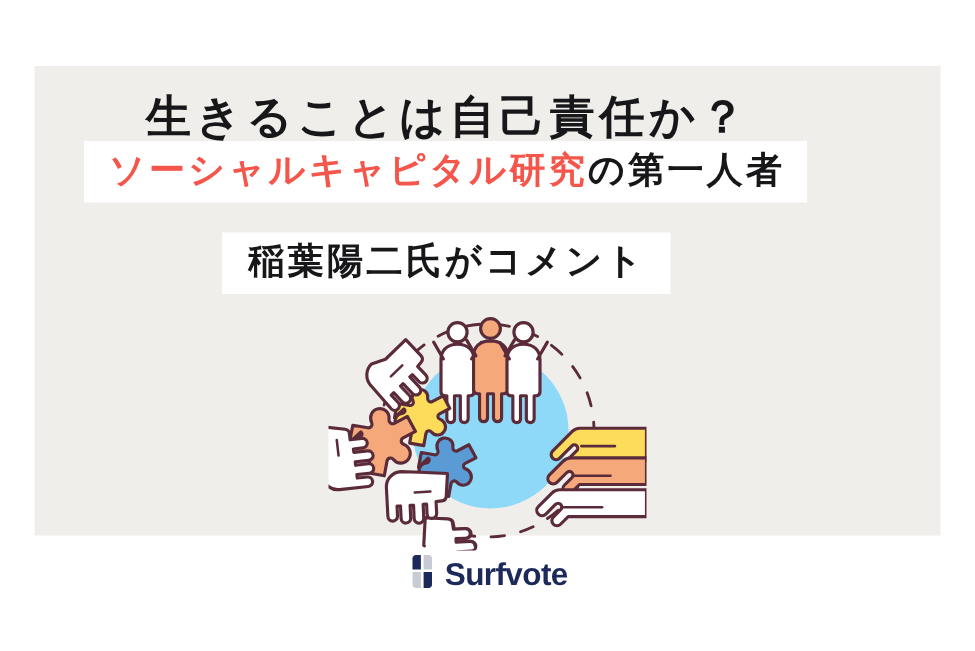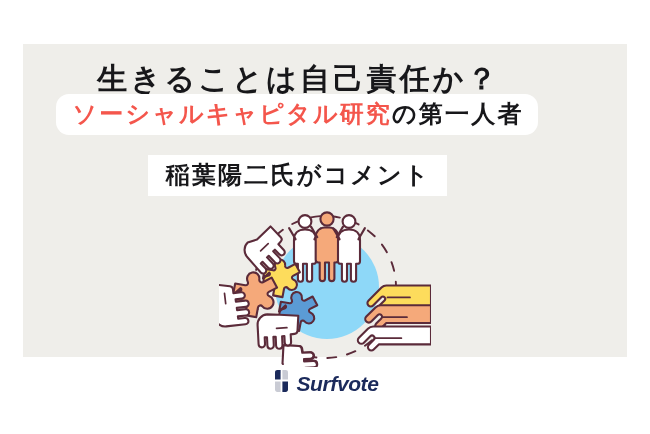--- a/index.html
+++ b/index.html
@@ -64,21 +64,20 @@
     line-height: 1;
     white-space: nowrap;
     font-weight: 700;
     letter-spacing: 2.2px;
     text-indent: 2.2px;
   }
   .line2 {
     font-size: 24px;
     padding: 8px 14px 9px 14px;
     color: #17171a;
-    border-radius: 13px;
   }
   .line2 .hl { color: #f4564c; }
 
   .line3-wrap { margin-top: 20px; }
   .line3 {
     font-size: 24px;
     padding: 8px 16px 9px 16px;
     color: #17171a;
   }
 
@@ -108,21 +107,20 @@
     align-items: center;
     gap: 6px;
   }
   #logo .mark { display: block; }
   #logo .wordmark {
     font-size: 21px;
     font-weight: 700;
     letter-spacing: -0.4px;
     color: #1b2a5b;
     line-height: 1;
-    font-style: italic;
   }
 </style>
 </head>
 <body>
 
 <div id="canvas">
 
   <div id="card">
 
     <div id="headline">

